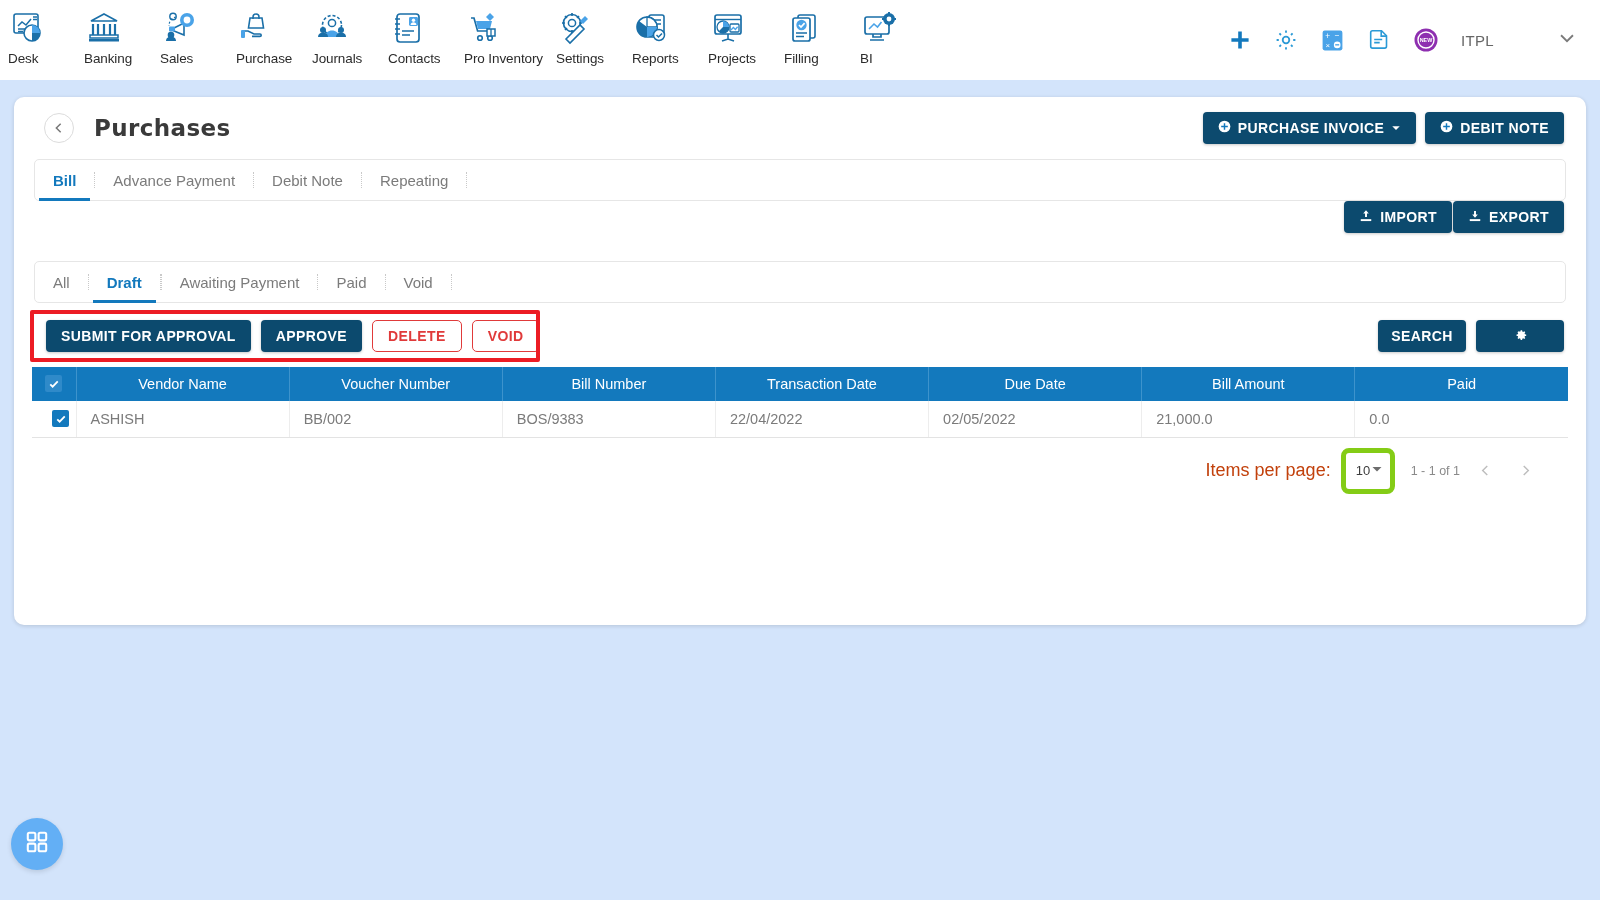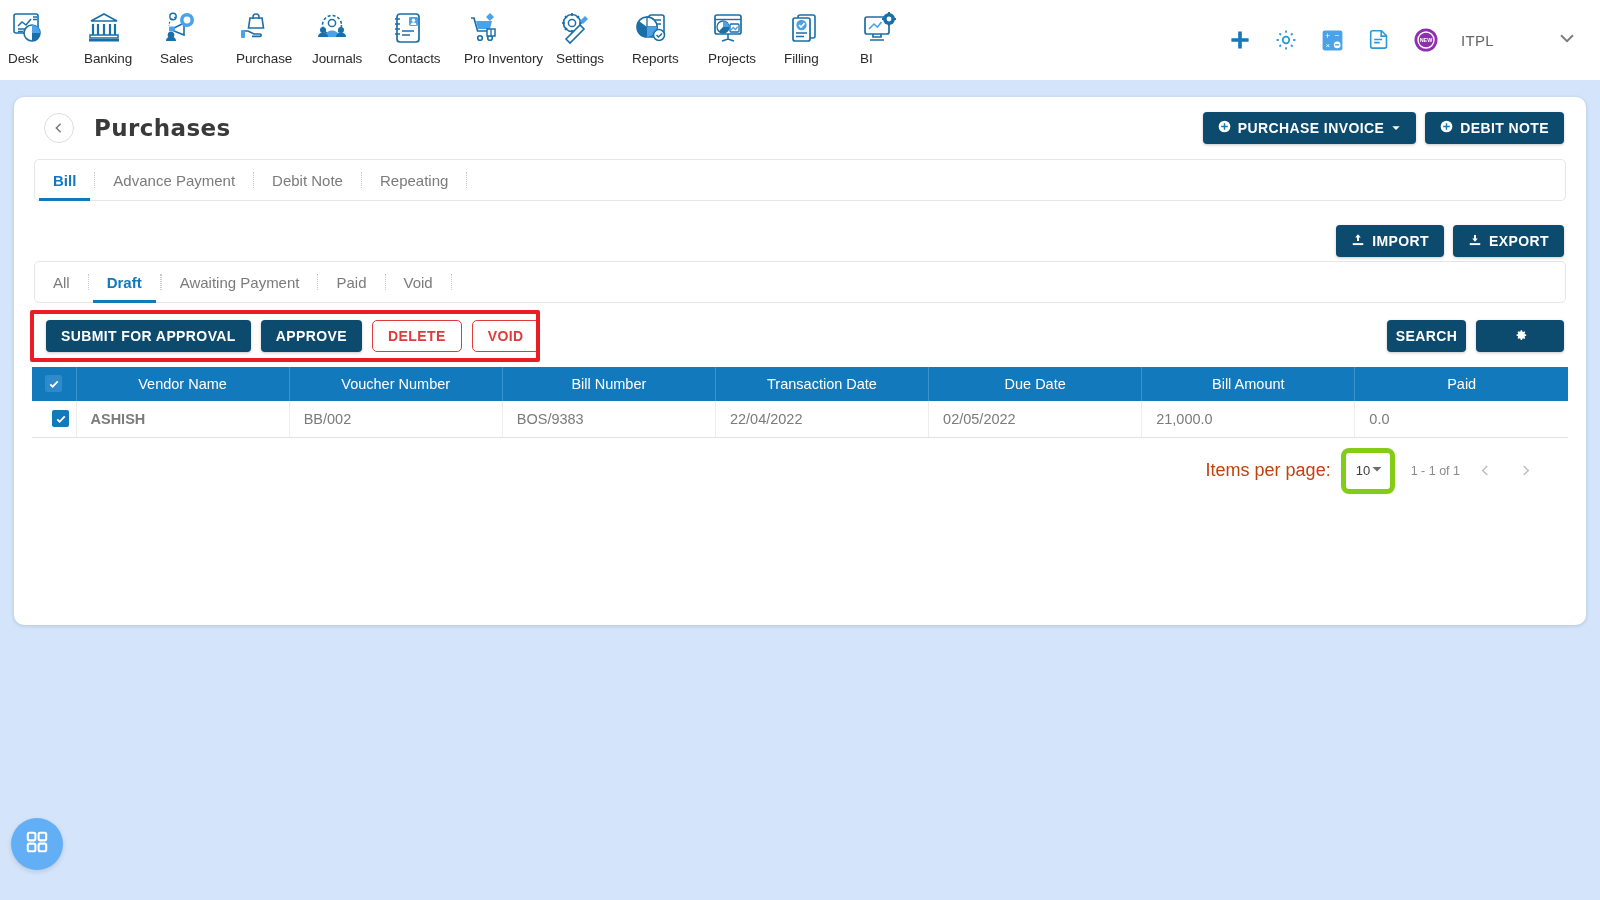--- a/index.html
+++ b/index.html
@@ -92,22 +92,22 @@
   }
   .tab.active { color: #1379bd; font-weight: 700; }
   .tab.active::after {
     content: ""; position: absolute; left: 4px; right: 4px; bottom: -1px;
     height: 3px; background: #1379bd;
   }
   .tab-sep { width: 1px; align-self: center; height: 16px;
     border-left: 1px dotted #c9c9c9; }
 
   .toolrow-export {
-    height: 56px; display: flex; align-items: flex-end; justify-content: flex-end;
-    gap: 9px; padding-right: 4px;
+    height: 56px; display: flex; align-items: flex-start; justify-content: flex-end;
+    gap: 1px; padding-right: 4px;
   }
 
   
   .statusbar { margin-top: 4px; }
 
   
   .actionrow {
     height: 58px; display: flex; align-items: center;
     position: relative; margin-top: 4px;
   }
@@ -133,21 +133,21 @@
   }
   table.grid thead th:last-child { border-right: none; }
   table.grid tbody td {
     height: 36px; font-size: 14.5px; color: #7b7b7b;
     border-bottom: 1px solid #e3e3e3;
     border-right: 1px solid #ededed;
     padding-left: 14px;
   }
   table.grid tbody td:last-child { border-right: none; }
   td.col-check, th.col-check { width: 44px; text-align: center; padding-left: 0; }
-  td.vendor { color: #1379bd; padding-left: 14px; font-weight: bold; }
+  td.vendor { color: #1379bd; padding-left: 14px; }
   .chk {
     width: 17px; height: 17px; border-radius: 2px;
     background: #1379bd; display: inline-flex;
     align-items: center; justify-content: center; cursor: pointer;
   }
   .chk.head { background: #2f8ac9; }
 
   
   .pager {
     display: flex; align-items: center; justify-content: flex-end;
@@ -470,21 +470,21 @@
 
   <div class="actionrow">
     <div class="redbox"></div>
     <div class="action-left">
       <button class="btn btn-blue">SUBMIT FOR APPROVAL</button>
       <button class="btn btn-blue">APPROVE</button>
       <button class="btn btn-outline-red">DELETE</button>
       <button class="btn btn-outline-red">VOID</button>
     </div>
     <div class="action-right">
-      <button class="btn btn-blue" style="width:79px">SEARCH</button>
+      <button class="btn btn-blue" style="width:88px">SEARCH</button>
       <button class="btn btn-blue" style="width:88px">
         <span>
           <svg width="15" height="15" viewBox="0 0 24 24" fill="#fff">
             <path d="M12 8.2A3.8 3.8 0 1 0 12 15.8 3.8 3.8 0 0 0 12 8.2zm9.1 5.2l-2-.35a7.2 7.2 0 0 0-.6-1.45l1.17-1.67-1.65-1.65-1.67 1.17c-.46-.26-.94-.46-1.45-.6l-.35-2h-2.3l-.35 2c-.51.14-1 .34-1.45.6L8.78 8.27 7.13 9.92 8.3 11.6c-.26.46-.46.94-.6 1.45l-2 .35v2.3l2 .35c.14.51.34 1 .6 1.45l-1.17 1.67 1.65 1.65 1.67-1.17c.46.26.94.46 1.45.6l.35 2h2.3l.35-2c.51-.14 1-.34 1.45-.6l1.67 1.17 1.65-1.65-1.17-1.67c.26-.46.46-.94.6-1.45l2-.35z" transform="translate(0,-1.5) scale(1)"></path>
           </svg>
         </span>
       </button>
     </div>
   </div>
 

